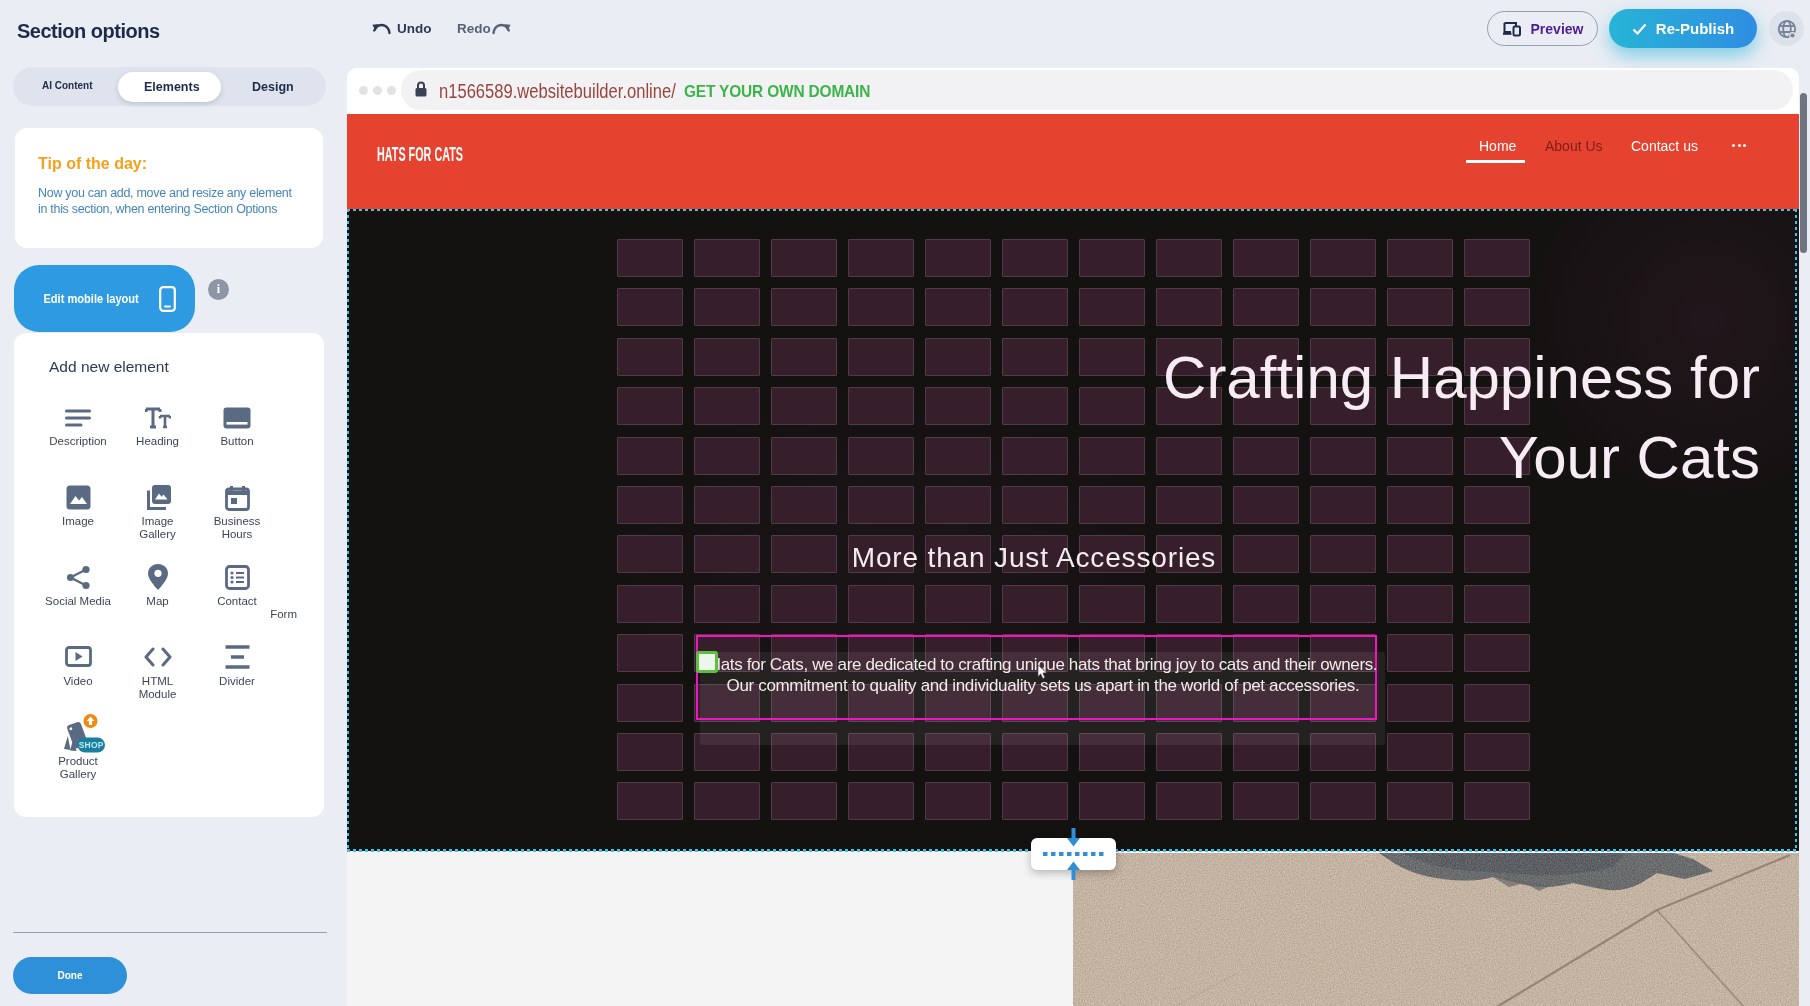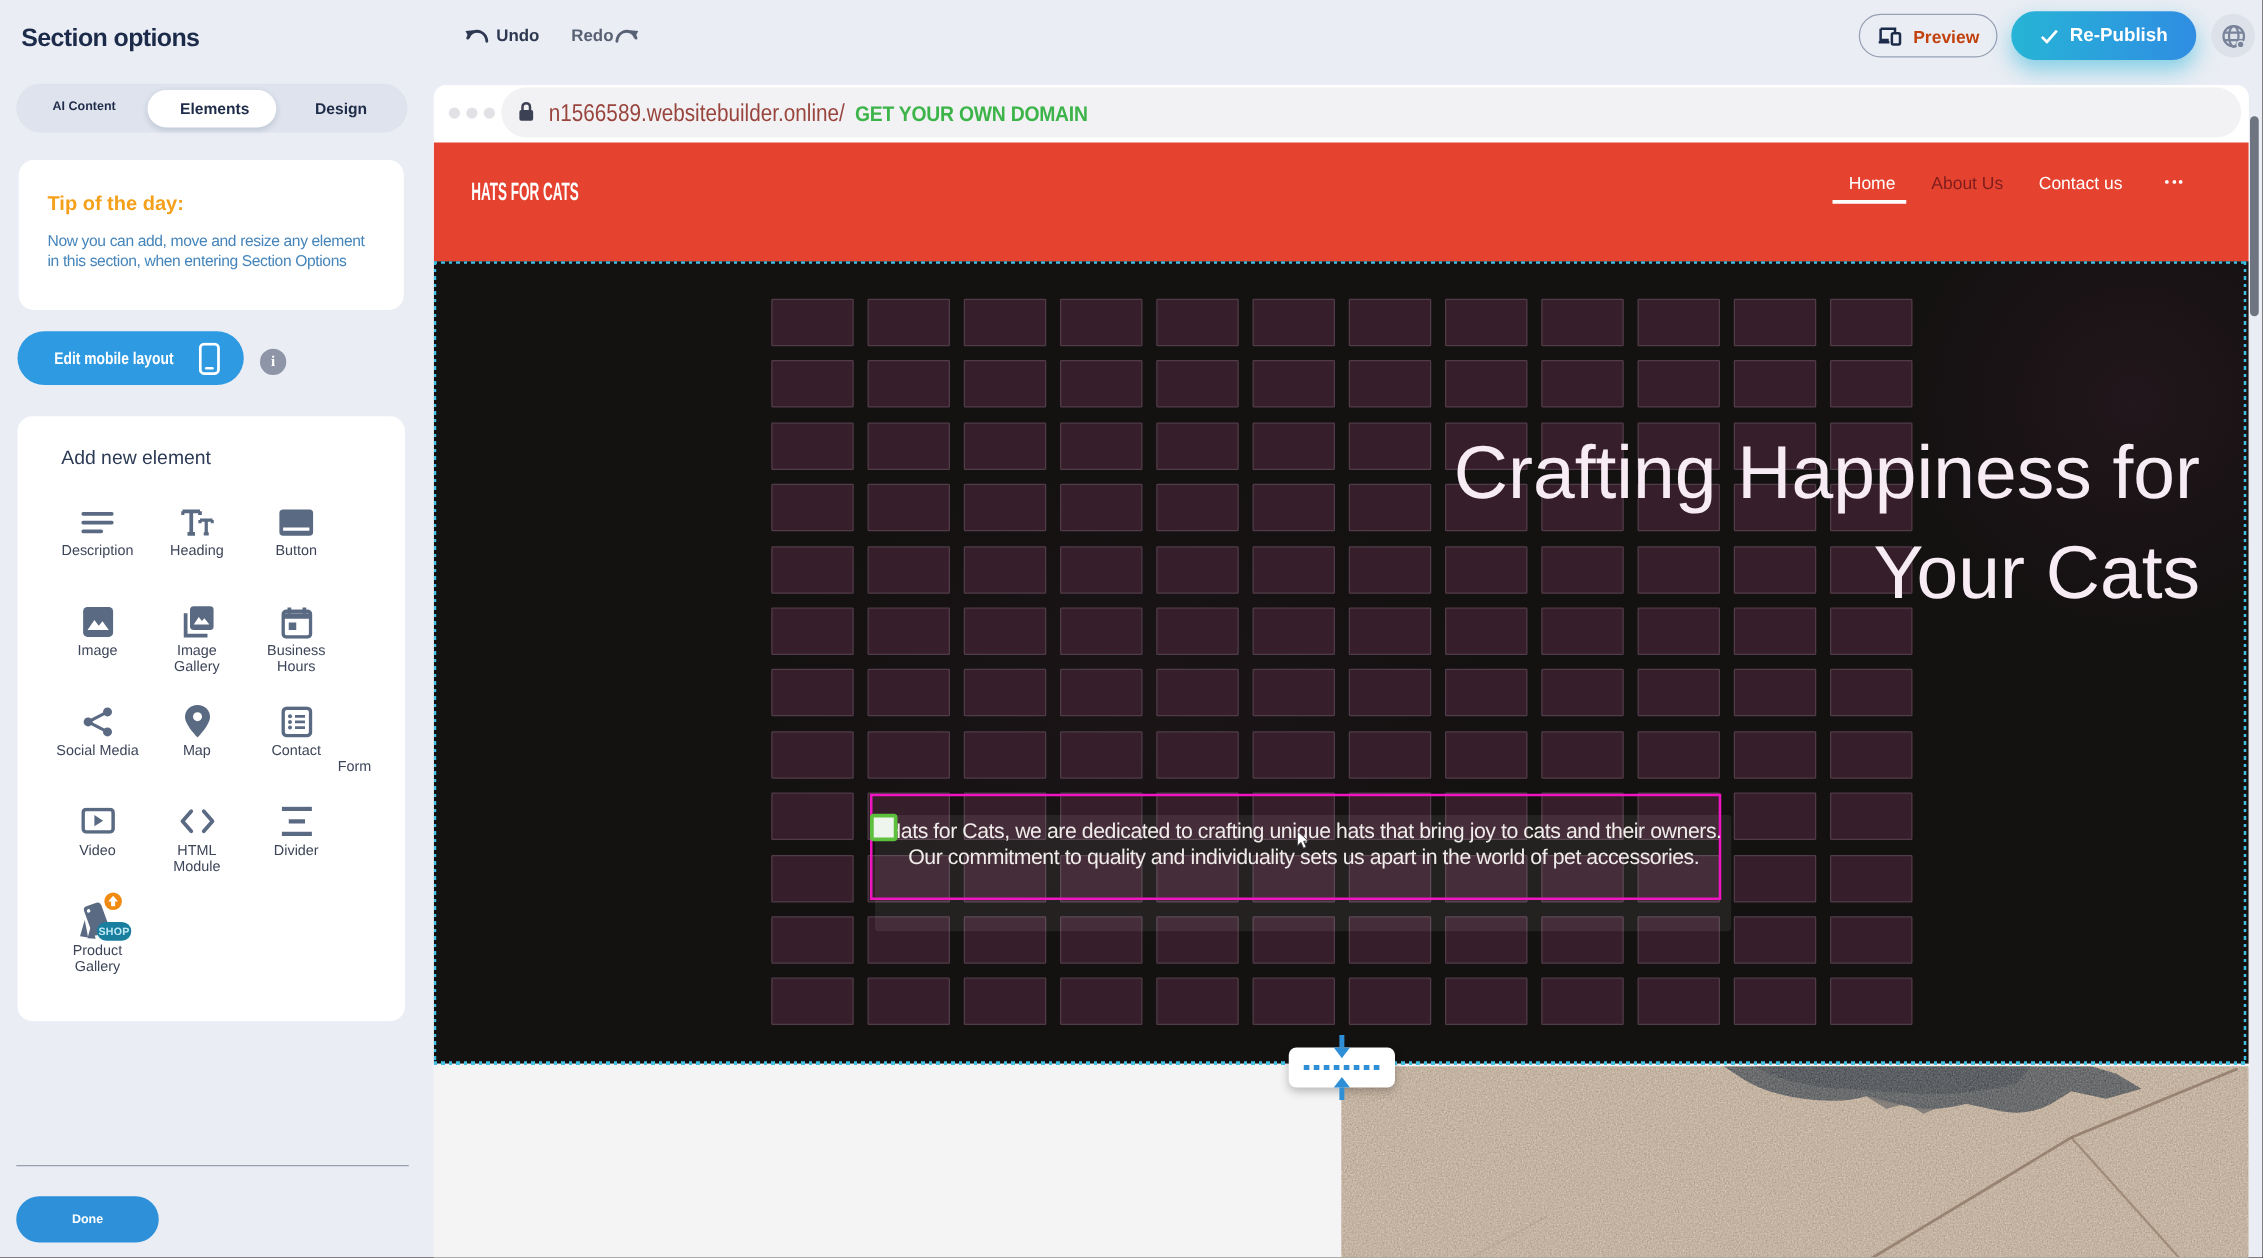--- a/index.html
+++ b/index.html
@@ -27,21 +27,21 @@
   </svg>
 </div>
 
 <div class="abs" style="left:1487px; top:11px; width:111px; height:35px; border:1.5px solid #97a0b4; border-radius:18px; display:flex; align-items:center; justify-content:center; gap:8px;">
   <svg width="21" height="16" viewBox="0 0 21 16">
     <path d="M2.5 2 L14 2 L14 5" fill="none" stroke="#1d2b4a" stroke-width="2"></path>
     <path d="M2.5 2 L2.5 11 L9 11" fill="none" stroke="#1d2b4a" stroke-width="2"></path>
     <path d="M1 12.8 L9.5 12.8" stroke="#1d2b4a" stroke-width="2"></path>
     <rect x="11.5" y="5.5" width="6.5" height="9" rx="1.2" fill="none" stroke="#1d2b4a" stroke-width="2"></rect>
   </svg>
-  <span style="font-size:14px; font-weight:bold; color:#c2410c;">Preview</span>
+  <span style="font-size:14px; font-weight:bold; color:#4c1d95;">Preview</span>
 </div>
 
 <div class="abs" style="left:1609px; top:9px; width:148px; height:39px; border-radius:20px; background:linear-gradient(90deg,#27b4d6,#2f8de2); box-shadow:0 8px 18px rgba(41,182,216,0.55); display:flex; align-items:center; justify-content:center; gap:9px;">
   <svg width="15" height="12" viewBox="0 0 15 12">
       <path d="M1.5 6.5 L5.5 10.5 L13.5 1.5" fill="none" stroke="#fff" stroke-width="2.2"></path>
     </svg>
   <span style="font-size:15px; font-weight:bold; color:#fff;">Re-Publish</span>
 </div>
 
 <div class="abs" style="left:1769px; top:11px; width:35px; height:35px; border-radius:50%; background:#dde1e9; display:flex; align-items:center; justify-content:center;">
@@ -57,21 +57,21 @@
 <div class="abs" style="left:13px; top:67px; width:313px; height:39px; background:#dee3ed; border-radius:20px;"></div>
 <div class="abs" style="left:118px; top:72px; width:103px; height:30px; background:#ffffff; border-radius:16px; box-shadow:0 2px 5px rgba(40,60,100,0.18);"></div>
 <div class="abs" style="left:42px; top:80px; font-size:10px; font-weight:bold; color:#1f2c49;">AI Content</div>
 <div class="abs" style="left:144px; top:80px; font-size:12.5px; font-weight:bold; color:#1f2c49;">Elements</div>
 <div class="abs" style="left:252px; top:80px; font-size:12.5px; font-weight:bold; color:#1f2c49;">Design</div>
 
 <div class="abs" style="left:15px; top:128px; width:308px; height:120px; background:#fff; border-radius:12px;"></div>
 <div class="abs" style="left:38px; top:155px; font-size:16px; font-weight:bold; color:#f5a01b;">Tip of the day:</div>
 <div class="abs" style="left:38px; top:186px; font-size:12.5px; letter-spacing:-0.3px; line-height:15.5px; color:#4585bb; white-space:nowrap;">Now you can add, move and resize any element<br>in this section, when entering Section Options</div>
 
-<div class="abs" style="left:14px; top:265px; width:181px; height:43px; background:#2d9ae2; border-radius:25px; display:flex; align-items:center; justify-content:center; gap:10px;">
+<div class="abs" style="left:14px; top:265px; width:181px; height:67px; background:#2d9ae2; border-radius:25px; display:flex; align-items:center; justify-content:center; gap:10px;">
   <span style="font-size:13.5px; font-weight:bold; color:#fff; transform:scaleX(0.82); transform-origin:center; display:inline-block; white-space:nowrap;">Edit mobile layout</span>
   <svg width="17" height="26" viewBox="0 0 17 26">
     <rect x="1.2" y="1.2" width="14.6" height="23.6" rx="3" fill="none" stroke="#fff" stroke-width="2.2"></rect>
     <path d="M6 20.5 L11 20.5" stroke="#fff" stroke-width="2" stroke-linecap="round"></path>
   </svg>
 </div>
 <div class="abs" style="left:208px; top:279px; width:21px; height:21px; border-radius:50%; background:#8d95a6; color:#fff; font-size:12px; font-weight:bold; display:flex; align-items:center; justify-content:center; font-family:'Liberation Serif',serif;">i</div>
 
 <div class="abs" style="left:14px; top:333px; width:310px; height:484px; background:#fff; border-radius:12px;"></div>
 <div class="abs" style="left:49px; top:358px; font-size:15.5px; color:#2c3a55;">Add new element</div>
@@ -362,20 +362,21 @@
         <div class="abs" style="left:578px; top:573.4px; width:66px; height:38px; background:#371e2b; border:1px solid #503c49; border-radius:1px;"></div>
         <div class="abs" style="left:655px; top:573.4px; width:66px; height:38px; background:#371e2b; border:1px solid #503c49; border-radius:1px;"></div>
         <div class="abs" style="left:732px; top:573.4px; width:66px; height:38px; background:#371e2b; border:1px solid #503c49; border-radius:1px;"></div>
         <div class="abs" style="left:809px; top:573.4px; width:66px; height:38px; background:#371e2b; border:1px solid #503c49; border-radius:1px;"></div>
         <div class="abs" style="left:886px; top:573.4px; width:66px; height:38px; background:#371e2b; border:1px solid #503c49; border-radius:1px;"></div>
         <div class="abs" style="left:963px; top:573.4px; width:66px; height:38px; background:#371e2b; border:1px solid #503c49; border-radius:1px;"></div>
         <div class="abs" style="left:1040px; top:573.4px; width:66px; height:38px; background:#371e2b; border:1px solid #503c49; border-radius:1px;"></div>
         <div class="abs" style="left:1117px; top:573.4px; width:66px; height:38px; background:#371e2b; border:1px solid #503c49; border-radius:1px;"></div>
       </div>
     <div class="abs" style="left:-39px; top:129px; width:1452px; text-align:right; font-size:60px; color:#f7ecf3; line-height:80px;">Crafting Happiness for<br>Your Cats</div>
+    <div class="abs" style="left:-39px; top:333px; width:1452px; text-align:center; font-size:28px; letter-spacing:0.85px; color:#f3edf0;">More than Just Accessories</div>
 
     <div class="abs" style="left:353px; top:443px; width:685px; height:93px; background:rgba(255,255,255,0.07); border-radius:3px;"></div>
 
     <div class="abs" style="left:349px; top:426px; width:681px; height:85px; border:2.5px solid #ef16c2;"></div>
     <div class="abs" style="left:-30px; top:445px; width:1452px; text-align:center; font-size:17px; letter-spacing:-0.35px; line-height:21px; color:#f0ecea;">Hats for Cats, we are dedicated to crafting unique hats that bring joy to cats and their owners.<br>Our commitment to quality and individuality sets us apart in the world of pet accessories.</div>
 
     <div class="abs" style="left:349px; top:442px; width:22px; height:22px; background:#eef5ec; border:3px solid #5ec13d; border-radius:3px;"></div>
 
     <svg class="abs" style="left:690px; top:455px;" width="11" height="16" viewBox="0 0 11 16">
       <path d="M1 1 L1 12.5 L3.8 9.9 L5.8 14.6 L7.9 13.6 L5.9 9 L9.6 8.8 Z" fill="#fff" stroke="#444" stroke-width="0.7"></path>

